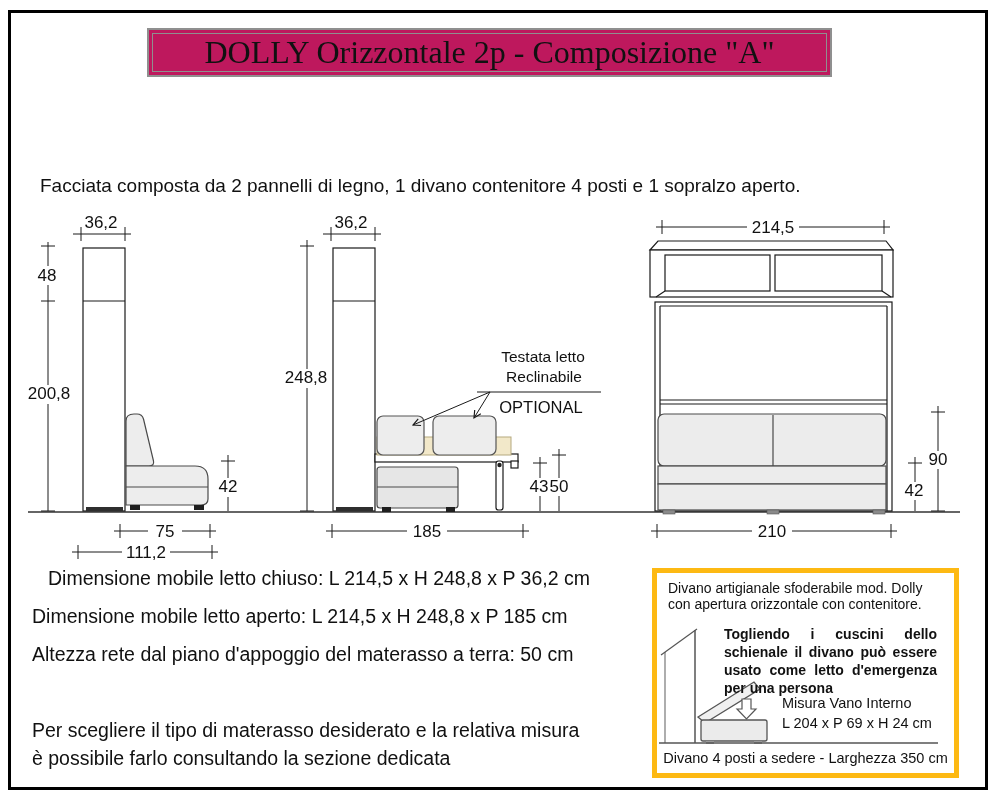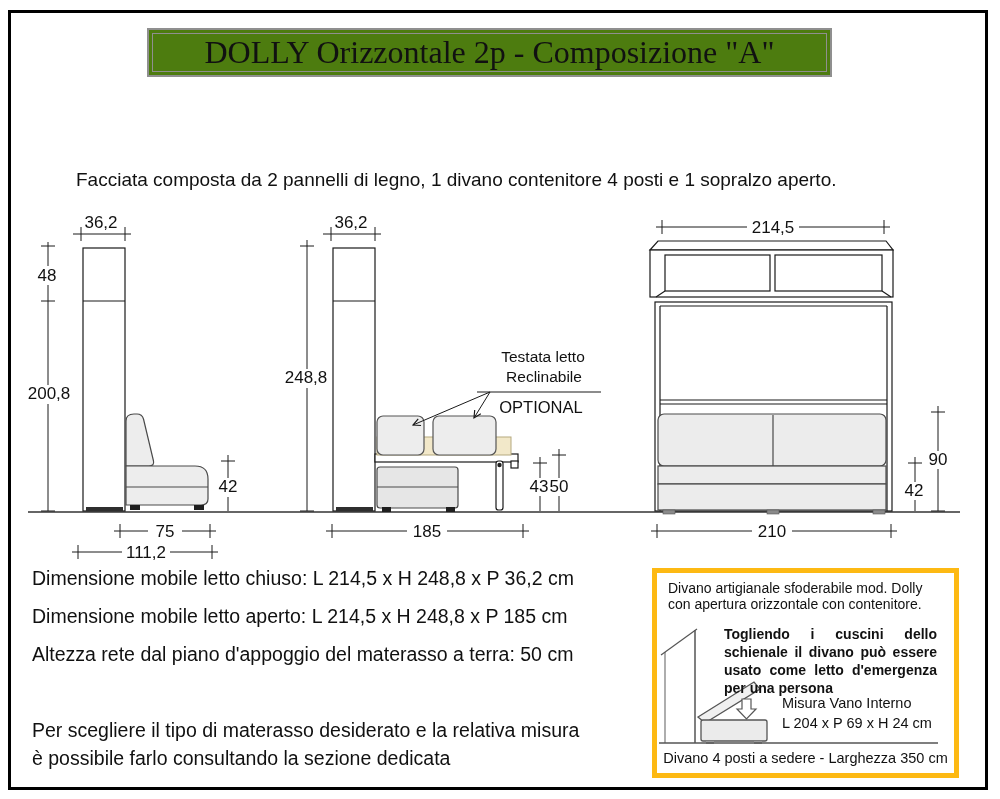--- a/index.html
+++ b/index.html
@@ -1,32 +1,32 @@
 <!DOCTYPE html>
 <html><head>
 <meta charset="utf-8">
 <style>
   html,body{margin:0;padding:0;background:#fff;}
   #stage{position:relative;width:1000px;height:799px;background:#fff;overflow:hidden;
          font-family:"Liberation Sans","DejaVu Sans",sans-serif;color:#111;}
   .page-border{position:absolute;left:8px;top:10px;width:980px;height:780px;
          border:3px solid #000;box-sizing:border-box;}
   .title-box{position:absolute;left:147px;top:28px;width:685px;height:49px;
-         border:2px solid #8f8f8f;padding:3px;box-sizing:border-box;background:#4d7c0f;}
+         border:2px solid #8f8f8f;padding:3px;box-sizing:border-box;background:#be185d;}
   .title-box-inner{border:1px solid #8f8f8f;width:100%;height:100%;display:flex;
          align-items:center;justify-content:center;box-sizing:border-box;}
   .title-text{font-family:"Liberation Serif","DejaVu Serif",serif;font-size:32px;
          white-space:nowrap;letter-spacing:0px;}
   .heading{position:absolute;left:38px;top:86px;width:950px;
          font-family:"Liberation Serif","DejaVu Serif",serif;font-weight:bold;
          font-size:30px;line-height:40px;white-space:nowrap;}
   .intro-line{position:absolute;left:40px;font-size:19px;line-height:24px;white-space:nowrap;}
-  #intro1{top:139px;} #intro2{top:168px;margin-left:36px;}
+  #intro1{top:139px;} #intro2{top:174px;}
   .spec-line{position:absolute;left:32px;font-size:19.5px;line-height:25px;white-space:nowrap;}
-  #spec1{top:566px;} #spec2{top:604px;} #spec3{top:642px;}
+  #spec1{top:566px;margin-left:16px;} #spec2{top:604px;} #spec3{top:642px;}
   #spec4{top:680px;} #spec5{top:718px;} #spec6{top:746px;}
   #drawings{position:absolute;left:0;top:200px;width:1000px;height:365px;}
   svg text{font-family:"Liberation Sans","DejaVu Sans",sans-serif;fill:#111;}
   .dim-t{font-size:17px;}
   .note-t{font-size:15.5px;}
   .opt-t{font-size:16.5px;}
   .info-box{position:absolute;left:652px;top:568px;width:307px;height:210px;
          border:5px solid #FDB913;background:#fff;box-sizing:border-box;}
   .ib-intro{position:absolute;left:11px;top:7px;font-size:14px;line-height:16px;white-space:nowrap;}
   .ib-svg{position:absolute;left:0px;top:49px;width:285px;height:127px;}

